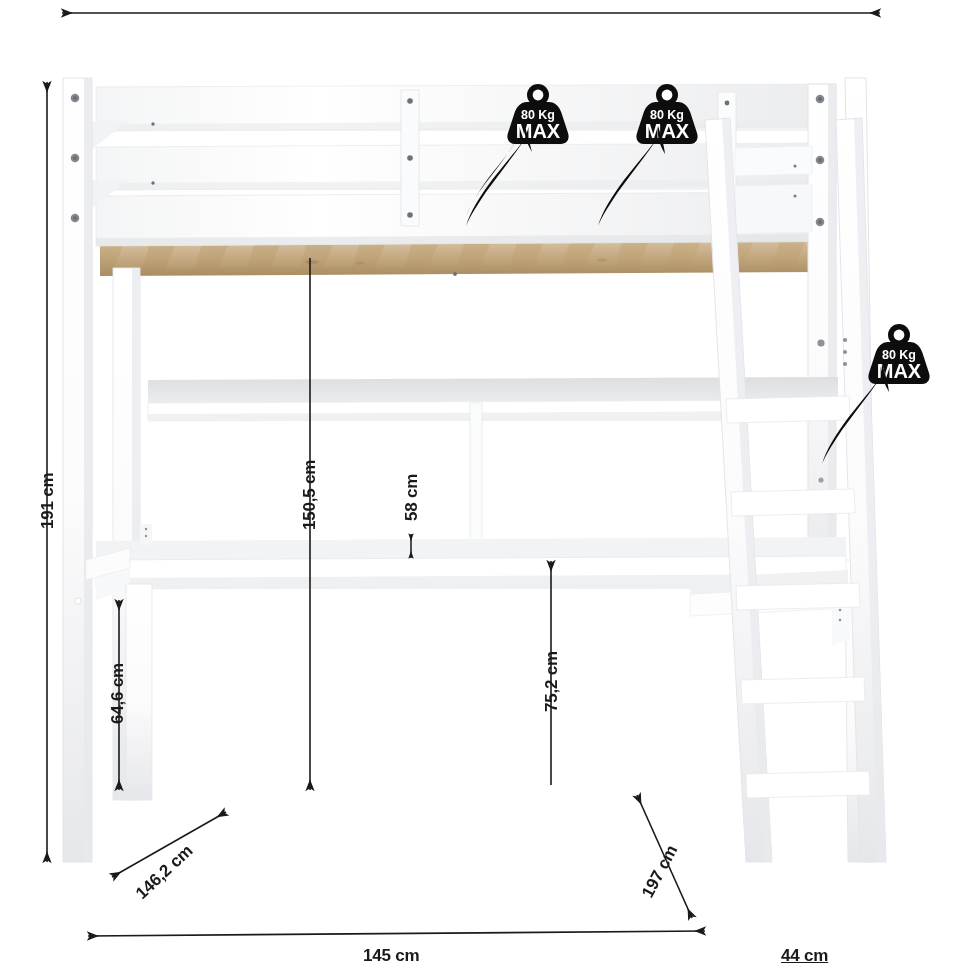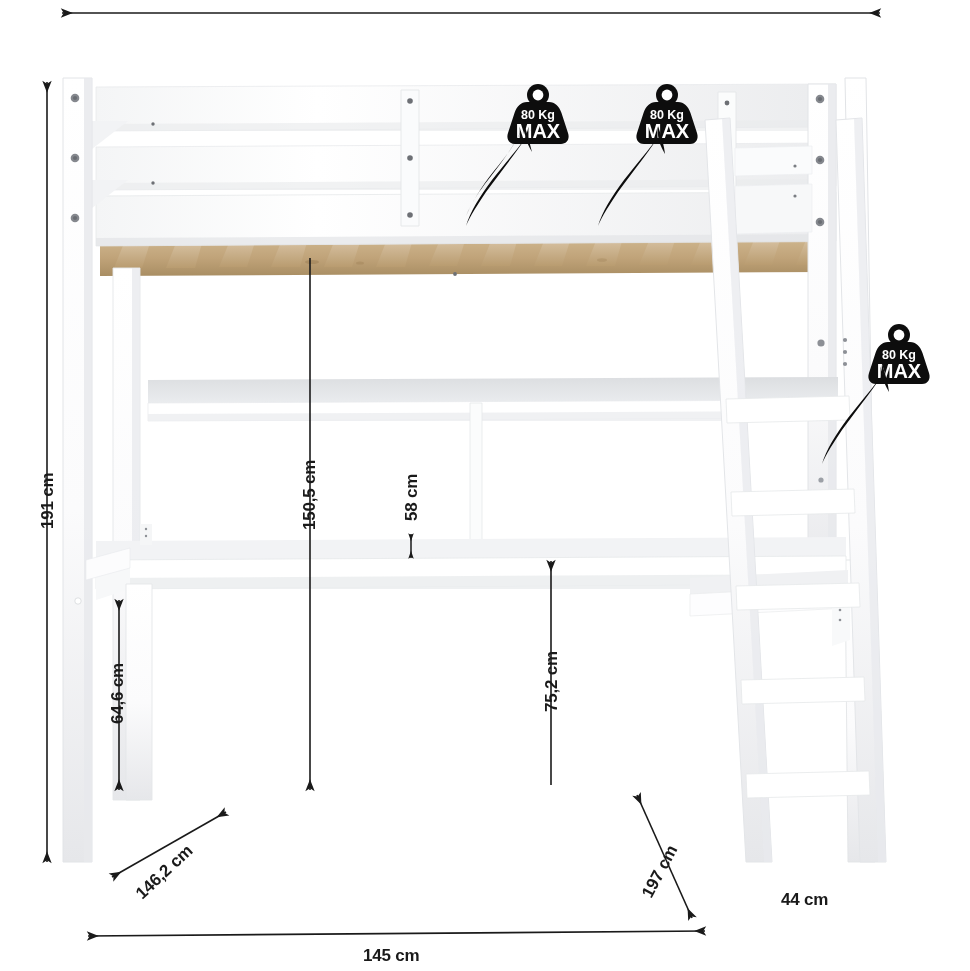--- a/index.html
+++ b/index.html
@@ -295,21 +295,21 @@
   <div class="dimtext rot90" style="left:542px; top:712px;">75,2 cm</div>
 
   <div class="dimtext rot90" style="left:108px; top:724px;">64,6 cm</div>
 
   <div class="dimtext rot-diag1" style="left:132px; top:889px;">146,2 cm</div>
 
   <div class="dimtext rot-diag2" style="left:638px; top:892px;">197 cm</div>
 
   <div class="dimtext" style="left:363px; top:946px;">145 cm</div>
 
-  <div class="dimtext" style="left:781px; top:890px;">44 cm</div>
+  <div class="dimtext" style="left:781px; top:946px;text-decoration:underline;">44 cm</div>
 
   <div class="badge" style="left:495px; top:80px;">
     <svg viewBox="0 0 86 70">
       <g>
         <path d="M43 4 a11 11 0 0 1 11 11 a11 11 0 0 1 -3.6 8.1 L35.6 23.1 A11 11 0 0 1 32 15 A11 11 0 0 1 43 4 Z" fill="#0d0d0d"></path>
         <circle cx="43" cy="15" r="5.4" fill="#ffffff"></circle>
         <path d="M32 22 L54 22 C60 22 64 26 66.5 33 L73 53 C75 59 72 64 66 64 L20 64 C14 64 11 59 13 53 L19.5 33 C22 26 26 22 32 22 Z" fill="#0d0d0d"></path>
       </g>
       <text x="43" y="39" text-anchor="middle" font-family="'Liberation Sans', sans-serif" font-size="12.5" font-weight="700" fill="#ffffff">80 Kg</text>
       <text x="43" y="58" text-anchor="middle" font-family="'Liberation Sans', sans-serif" font-size="20" font-weight="700" fill="#ffffff">MAX</text>

